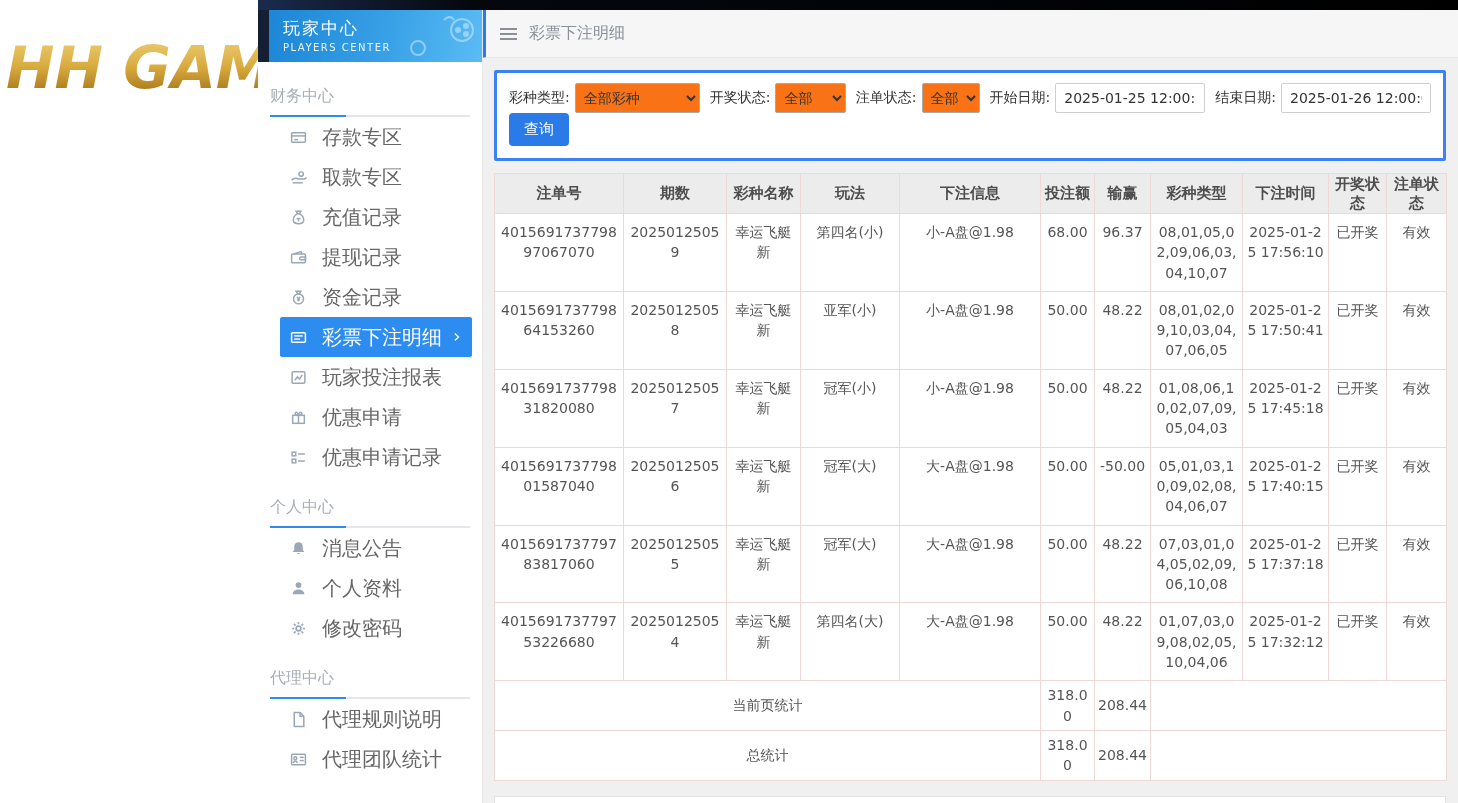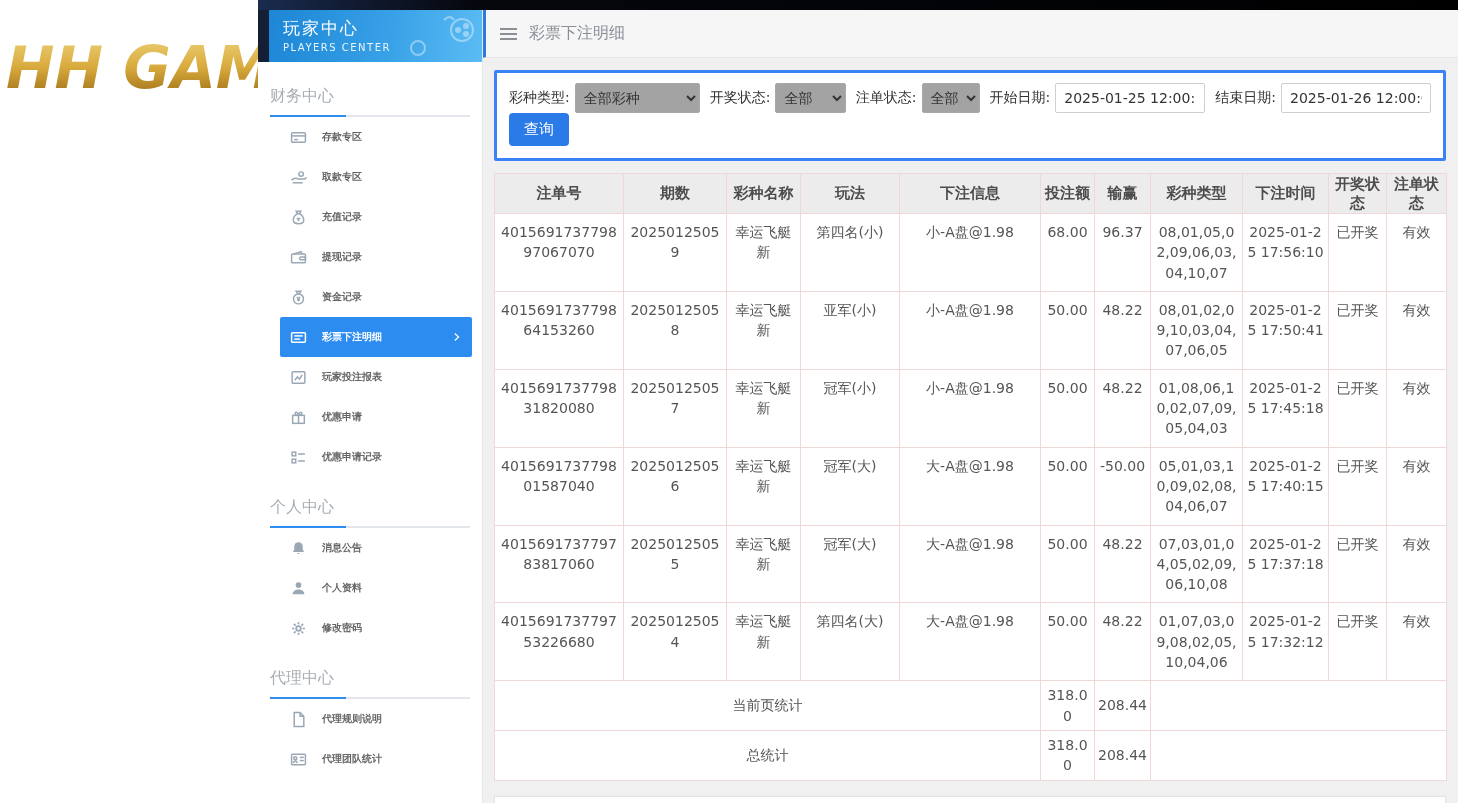--- a/index.html
+++ b/index.html
@@ -25,42 +25,42 @@
   .head-title { color:#fff; font-size:17px; letter-spacing:2px; }
   .head-sub { color:#eaf6ff; font-size:10px; letter-spacing:1.5px; margin-top:2px; }
   .head-deco { position:absolute; right:6px; top:4px; opacity:.4; color:#fff; }
 
   .sec-title { color:#a8aeb6; font-size:16px; padding:20px 12px 8px 12px; }
   .sec-title.first { padding-top:24px; }
   .sec-rule { height:2px; background:#e3e6ea; margin:0 12px; }
   .sec-rule i { display:block; width:38%; height:2px; background:#2d8cf0; }
 
   .side-item { display:flex; align-items:center; height:40px; margin:0 10px 0 22px; padding:0 10px;
-               color:#666; font-size:10px; cursor:pointer; border-radius:2px;font-weight:bold; }
+               color:#666; font-size:20px; cursor:pointer; border-radius:2px; }
   .side-item .icn { width:17px; height:17px; margin-right:15px; color:#9aa7b5; display:inline-flex; }
   .side-item .icn svg { width:100%; height:100%; }
   .side-item.active { background:#2d8cf0; color:#fff; }
   .side-item.active .icn { color:#fff; }
   .side-item .chev { margin-left:auto; width:11px; height:12px; color:#fff; display:inline-flex; }
   .side-item .chev svg { width:100%; height:100%; }
 
   
   .main { position:absolute; left:482px; top:10px; width:976px; height:793px; background:#f0f0f0; }
   .main-header { height:48px; background:#f6f6f6; border-bottom:1px solid #e7e7e7;
                  border-left:4px solid #2a7ce0; display:flex; align-items:center; padding-left:14px; }
   .hamburger { display:inline-flex; flex-direction:column; gap:3px; cursor:pointer; }
   .hamburger i { width:17px; height:2px; background:#8b9097; }
   .page-title { margin-left:12px; color:#8a8f99; font-size:16px; }
 
   .filter-panel { margin:12px 12px 0 12px; background:#fff; border:3px solid #3b82f6; border-radius:2px;
                   padding:10px 12px 12px 12px; }
   .filter-row { display:flex; align-items:center; flex-wrap:nowrap; }
   .filter-row .lbl { font-size:14px; color:#333; margin:0 5px 0 10px; white-space:nowrap; }
   .filter-row .lbl:first-child { margin-left:0; }
-  .filter-row select { height:30px; border:1px solid #a9a9a9; border-radius:2px; background:#a3a3a3;
+  .filter-row select { height:30px; border:1px solid #a9a9a9; border-radius:2px; background:#f97316;
                        font-size:14px; color:#333; padding:0 4px; font-family:inherit; }
   .sel-lg { width:128px; } .sel-md { width:72px; } .sel-sm { width:58px; }
   .filter-row input.date { height:30px; width:150px; border:1px solid #cfcfcf; border-radius:2px;
                            font-size:14px; color:#333; padding:0 8px; font-family:inherit; }
   .filter-actions { }
   .query-btn { background:#2a7ae8; color:#fff; border:none; border-radius:4px; font-size:15px;
                padding:7px 15px; cursor:pointer; font-family:inherit; }
 
   .table-panel { margin:12px 12px 0 12px; background:#fff; }
   table { width:100%; border-collapse:collapse; table-layout:fixed; background:#fff; }

